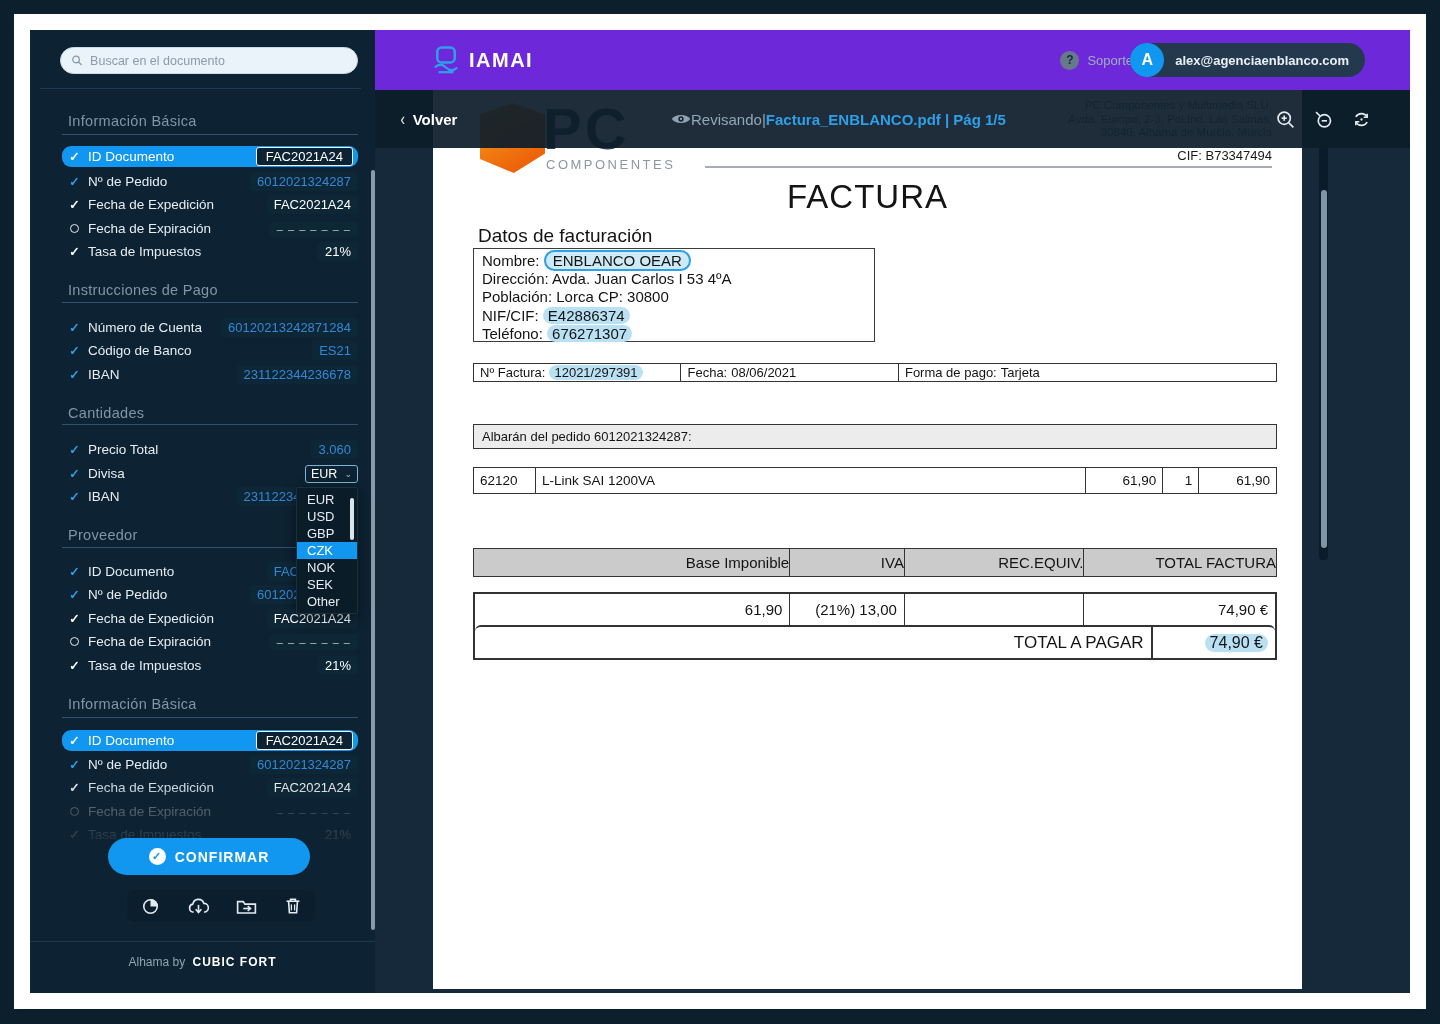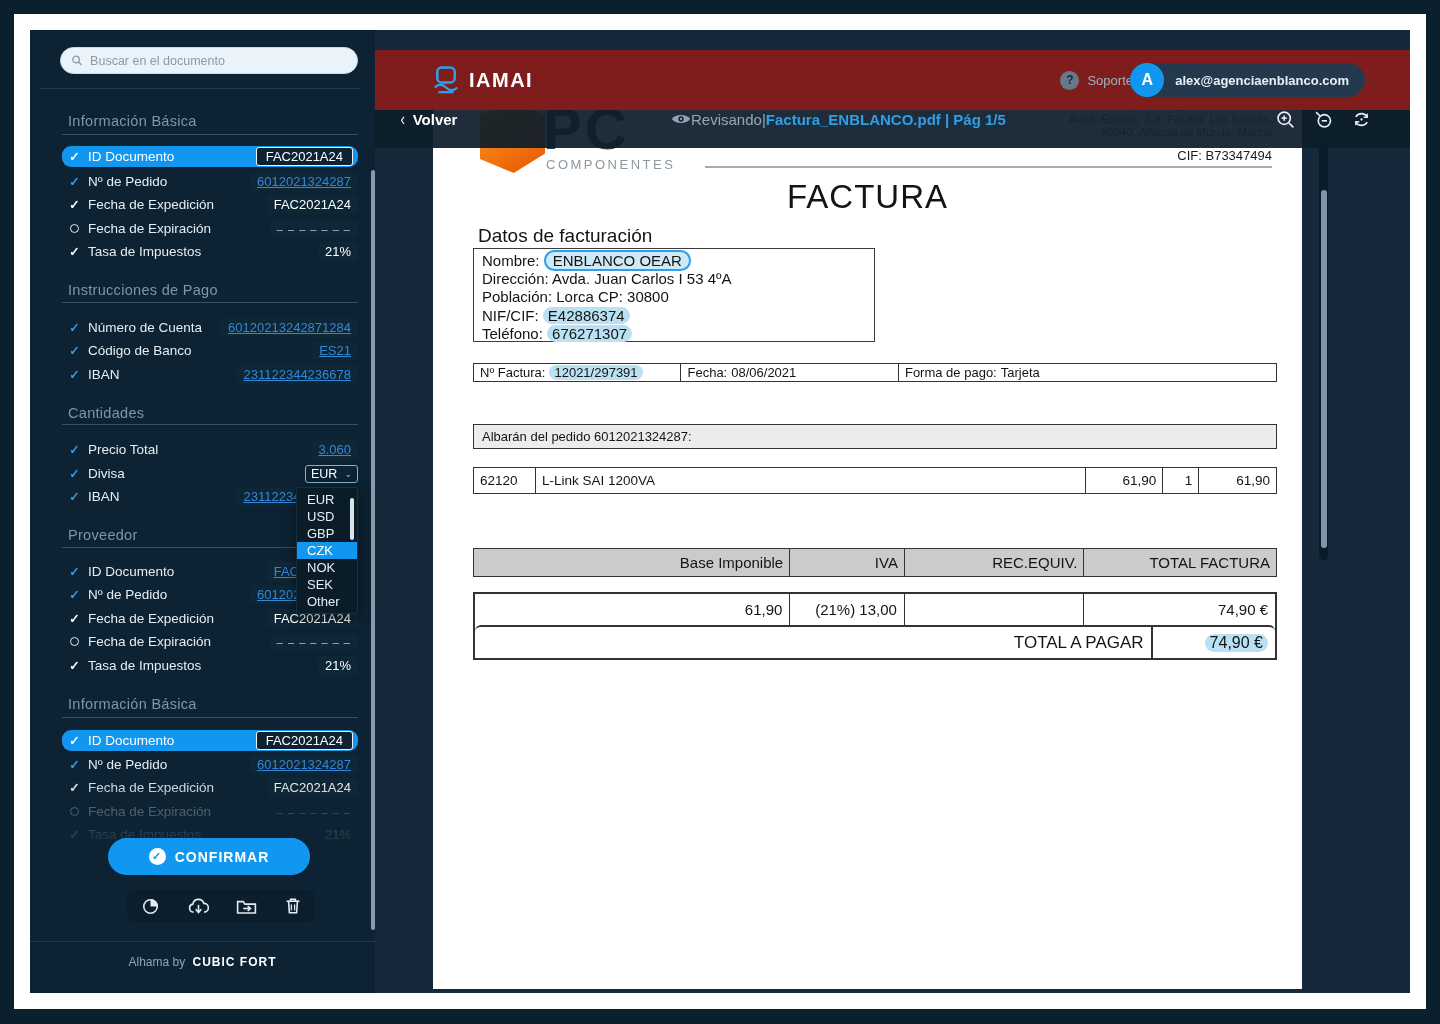--- a/index.html
+++ b/index.html
@@ -17,21 +17,21 @@
 
   .sec-h { position:absolute; left:38px; font-size:14.5px; color:#7f96a7; letter-spacing:.3px; }
   .sec-line { position:absolute; left:32px; width:296px; height:1px; background:#32516a; }
 
   .row { position:absolute; left:32px; width:296px; height:21px; display:flex; align-items:center; padding-left:5px; font-size:13.5px; border-radius:3px; }
   .row .chk { width:15px; margin-right:6px; font-size:12.5px; font-weight:bold; text-align:center; flex:0 0 auto; }
   .cw { color:#ffffff; } .cb { color:#2f9fe8; }
   .chk-circle { width:9px; height:9px; border:1.6px solid #e3ecf2; border-radius:50%; margin:0 9px 0 3px; flex:0 0 auto; }
   .row .lbl { color:#e6edf3; white-space:nowrap; }
   .row .val { margin-left:auto; padding:2px 7px; border-radius:3px; background:#0e2737; color:#ffffff; font-size:13px; white-space:nowrap; }
-  .val-blue { color:#3487d6 !important;text-decoration:underline; }
+  .val-blue { color:#3487d6 !important; }
   .val-bordered { border:1.5px solid #eef5fa; background:#0d2334 !important; padding:1px 9px !important; }
   .val-dash { color:#b9c6cf !important; letter-spacing:1px; font-size:11px !important; }
   .row.hl { background:#1297f0; }
   .row.hl .lbl { color:#fff; }
   .row.dim { opacity:.55; }
 
   .select-box { margin-left:auto; width:53px; height:18px; border:1px solid #7fb3d4; border-radius:3px; color:#fff; font-size:12.5px; display:flex; align-items:center; justify-content:space-between; padding:0 5px; background:transparent; }
   .select-box .chev { font-size:9px; color:#9cc3dc; }
 
   .dropdown { position:absolute; left:266px; top:457px; width:62px; background:#0b1c29; border:1px solid #16313f; border-radius:2px; z-index:40; box-shadow:0 4px 14px rgba(0,0,0,.45); padding:3px 0; }
@@ -47,21 +47,21 @@
   .tray svg { display:block; }
 
   .sb-scroll { position:absolute; left:341px; top:140px; width:4px; height:760px; background:#9db1c0; opacity:.85; border-radius:2px; z-index:7; }
 
   .sb-footer-line { position:absolute; left:0; right:0; top:911px; height:1px; background:#1e3a4e; }
   .sb-footer { position:absolute; left:0; right:0; top:925px; text-align:center; font-size:12px; color:#8fa5b3; }
   .sb-footer b { color:#ffffff; letter-spacing:1px; margin-left:4px; }
 
   
   .main { position:absolute; left:345px; top:0; right:0; bottom:0; background:#16293a; overflow:hidden; }
-  .topbar { position:absolute; left:0; top:0; right:0; height:60px; background:#7f1d1d; z-index:50;margin-top:20px; }
+  .topbar { position:absolute; left:0; top:0; right:0; height:60px; background:#6d28d9; z-index:50; }
   .brand { position:absolute; left:56px; top:0; height:60px; display:flex; align-items:center; gap:8px; }
   .brand .brand-text { color:#fff; font-size:20px; font-weight:bold; letter-spacing:1.5px; }
   .support { position:absolute; right:277px; top:0; height:60px; display:flex; align-items:center; gap:8px; }
   .help-circle { width:19px; height:19px; border-radius:50%; background:#66798a; color:#13293a; font-size:12px; font-weight:bold; display:flex; align-items:center; justify-content:center; }
   .support-label { color:#9db0bf; font-size:13px; }
   .userpill { position:absolute; right:45px; top:13px; height:34px; background:#24394d; border-radius:17px; display:flex; align-items:center; padding-right:16px; }
   .avatar { width:34px; height:34px; border-radius:50%; background:#1297f0; color:#fff; font-size:16px; font-weight:bold; display:flex; align-items:center; justify-content:center; }
   .userpill .email { color:#e9f0f5; font-size:13px; font-weight:bold; margin-left:11px; }
 
   .toolbar { position:absolute; left:0; top:60px; right:0; height:58px; background:rgba(13,29,42,.93); z-index:30; }
@@ -95,21 +95,21 @@
   .albaran { position:absolute; left:40px; top:334px; width:804px; height:25px; background:#ececec; border:1px solid #333; font-size:13px; line-height:23px; padding-left:8px; }
 
   .items { position:absolute; left:40px; top:377px; width:804px; border:1px solid #333; font-size:13.5px; }
   .items .tr { display:flex; height:25px; }
   .items .tr.head { background:#d7d7d7; border-bottom:1px solid #333; }
   .items .td { display:flex; align-items:center; padding:0 6px; white-space:nowrap; }
   .items .td:not(:last-child){ border-right:1px solid #333; }
   .items .num { justify-content:flex-end; }
 
   .totals-head { position:absolute; left:40px; top:458px; width:804px; height:29px; background:#cbcbcb; border:1px solid #333; display:flex; font-size:15px; }
-  .totals-head .td { display:flex; align-items:center; justify-content:flex-end; padding-right:6px; white-space:nowrap; }
+  .totals-head .td { display:flex; align-items:center; justify-content:flex-end; white-space:nowrap; }
   .totals-head .td:not(:last-child){ border-right:1px solid #333; }
 
   .totals-body { position:absolute; left:40px; top:502px; width:804px; border:2px solid #333; font-size:15px; }
   .totals-body .tr { display:flex; }
   .totals-body .r1 { height:31px; }
   .totals-body .r2 { height:33px; border-top:2px solid #333; font-size:17px;border-radius:6px; }
   .totals-body .td { display:flex; align-items:center; justify-content:flex-end; padding-right:7px; white-space:nowrap; }
   .totals-body .r1 .td:not(:last-child){ border-right:1px solid #333; }
   .totals-body .r2 .td2 { border-left:2px solid #333; font-size:16px; }
 

